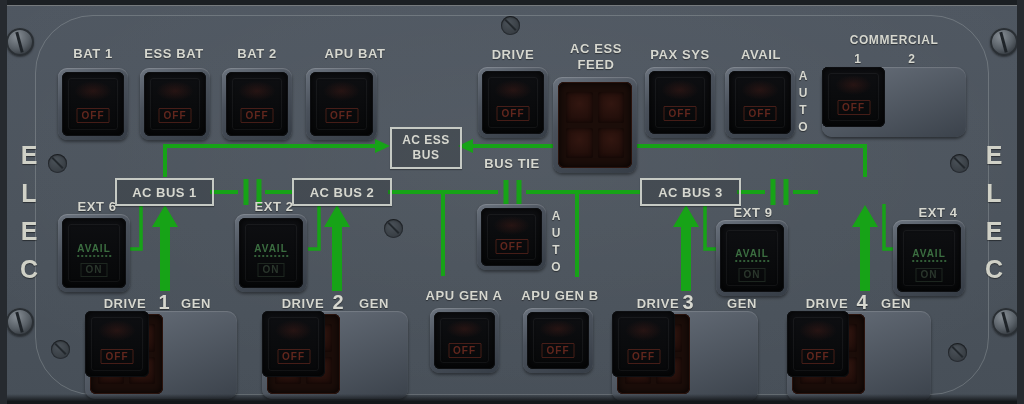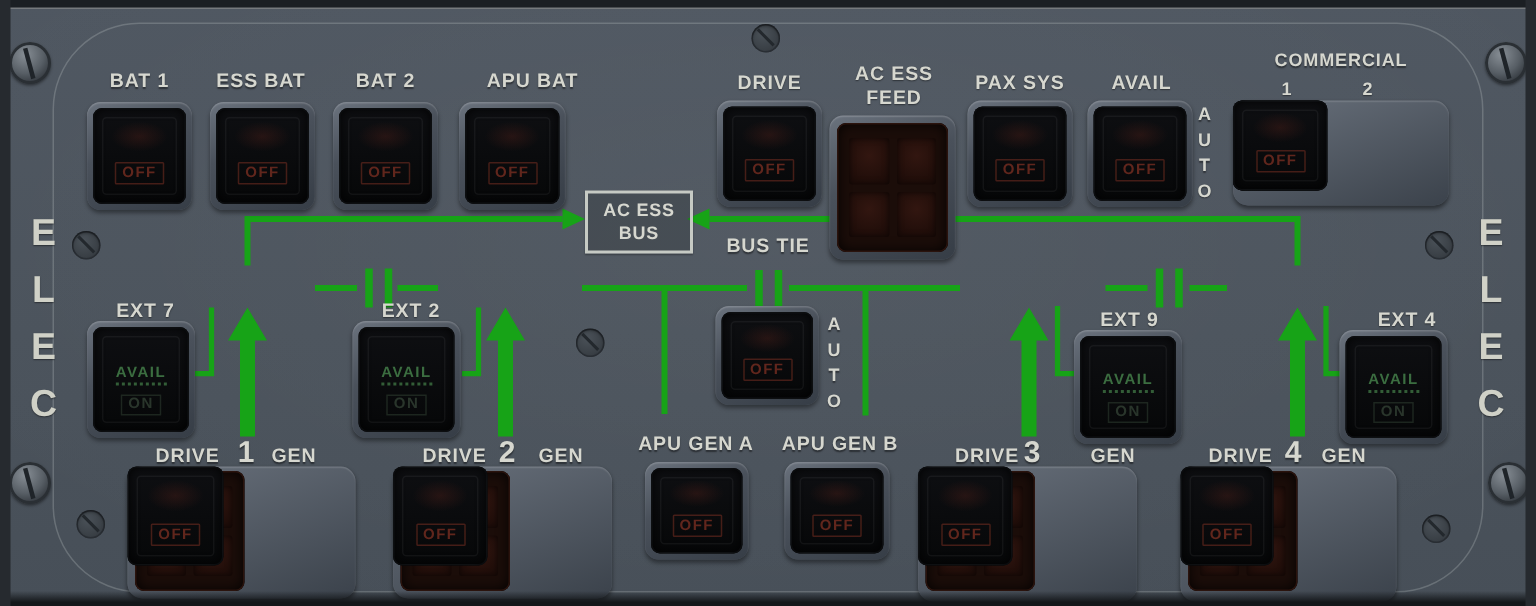--- a/index.html
+++ b/index.html
@@ -211,22 +211,31 @@
       <div class="smudge"></div>
         <div class="leg-off">OFF</div>
       </div>
   </div>
 
   <div class="busbox two" style="left:390px;top:127px;width:68px;height:38px">
     <span>AC ESS</span>
       <span>BUS</span>
     </div>
   <div class="lbl" style="left:512px;top:156px">BUS TIE</div>
-
-  <div class="lbl" style="left:97px;top:199px">EXT 7</div>
+  <div class="busbox" style="left:115px;top:178px;width:95px;height:24px">
+      <span>AC BUS 1</span>
+    </div>
+  <div class="busbox" style="left:292px;top:178px;width:96px;height:24px">
+      <span>AC BUS 2</span>
+    </div>
+  <div class="busbox" style="left:640px;top:178px;width:97px;height:24px">
+      <span>AC BUS 3</span>
+    </div>
+
+  <div class="lbl" style="left:97px;top:199px">EXT 6</div>
   <div class="lbl" style="left:274px;top:199px">EXT 2</div>
   <div class="lbl" style="left:753px;top:205px">EXT 9</div>
   <div class="lbl" style="left:938px;top:205px">EXT 4</div>
 
   <div class="korry" style="left:58px;top:214px;width:72px;height:78px">
     <div class="face">
         <div class="leg-avail">AVAIL</div>
         <div class="leg-on">ON</div>
       </div>
     </div>

